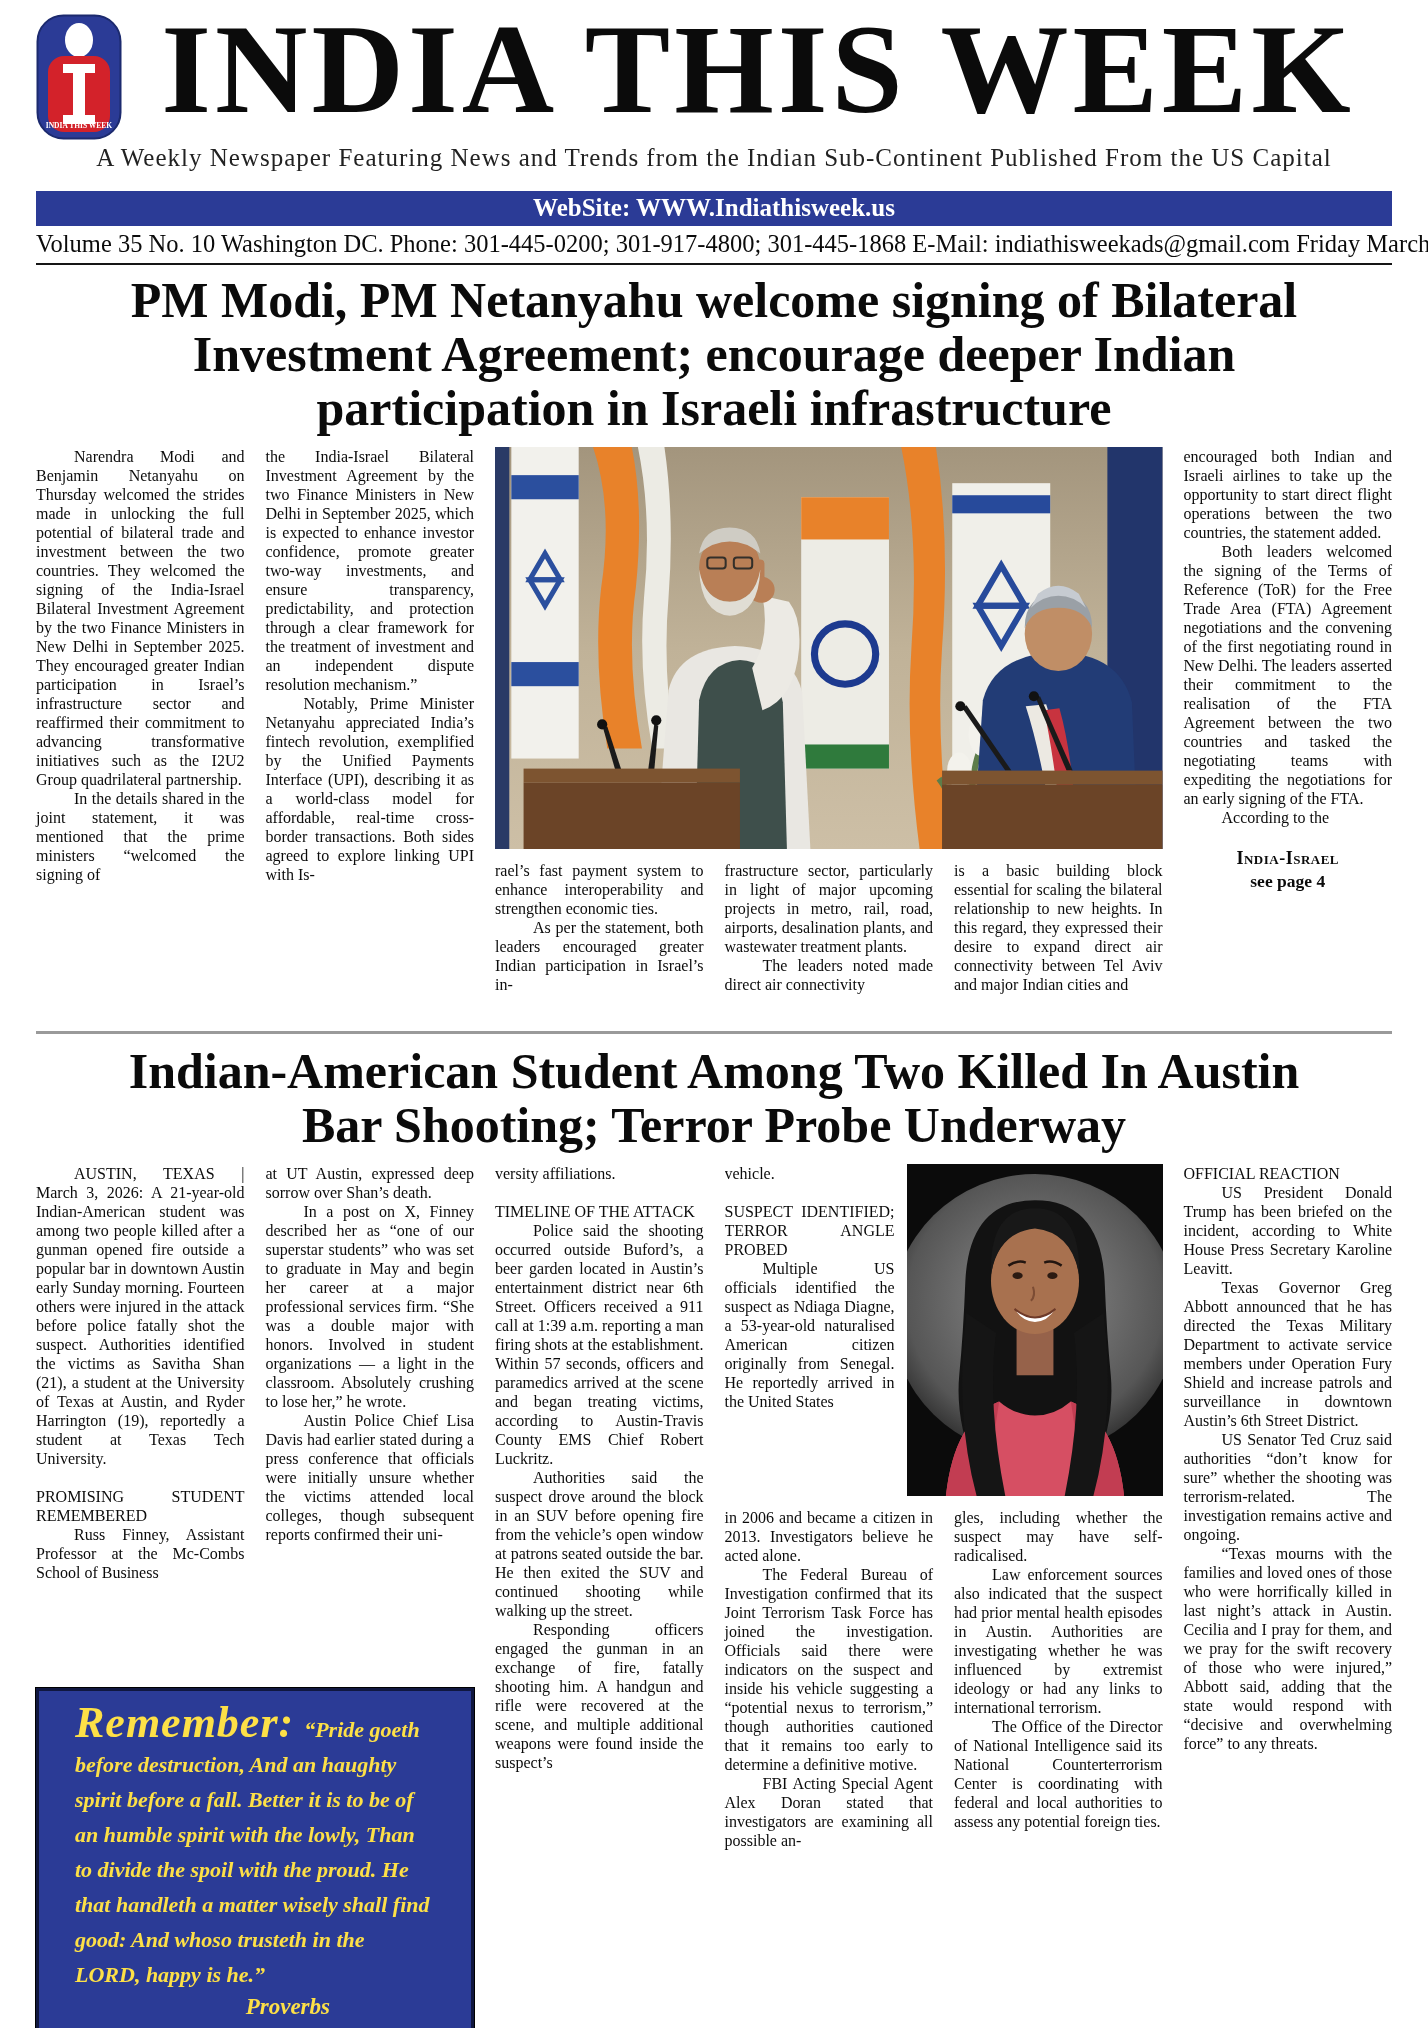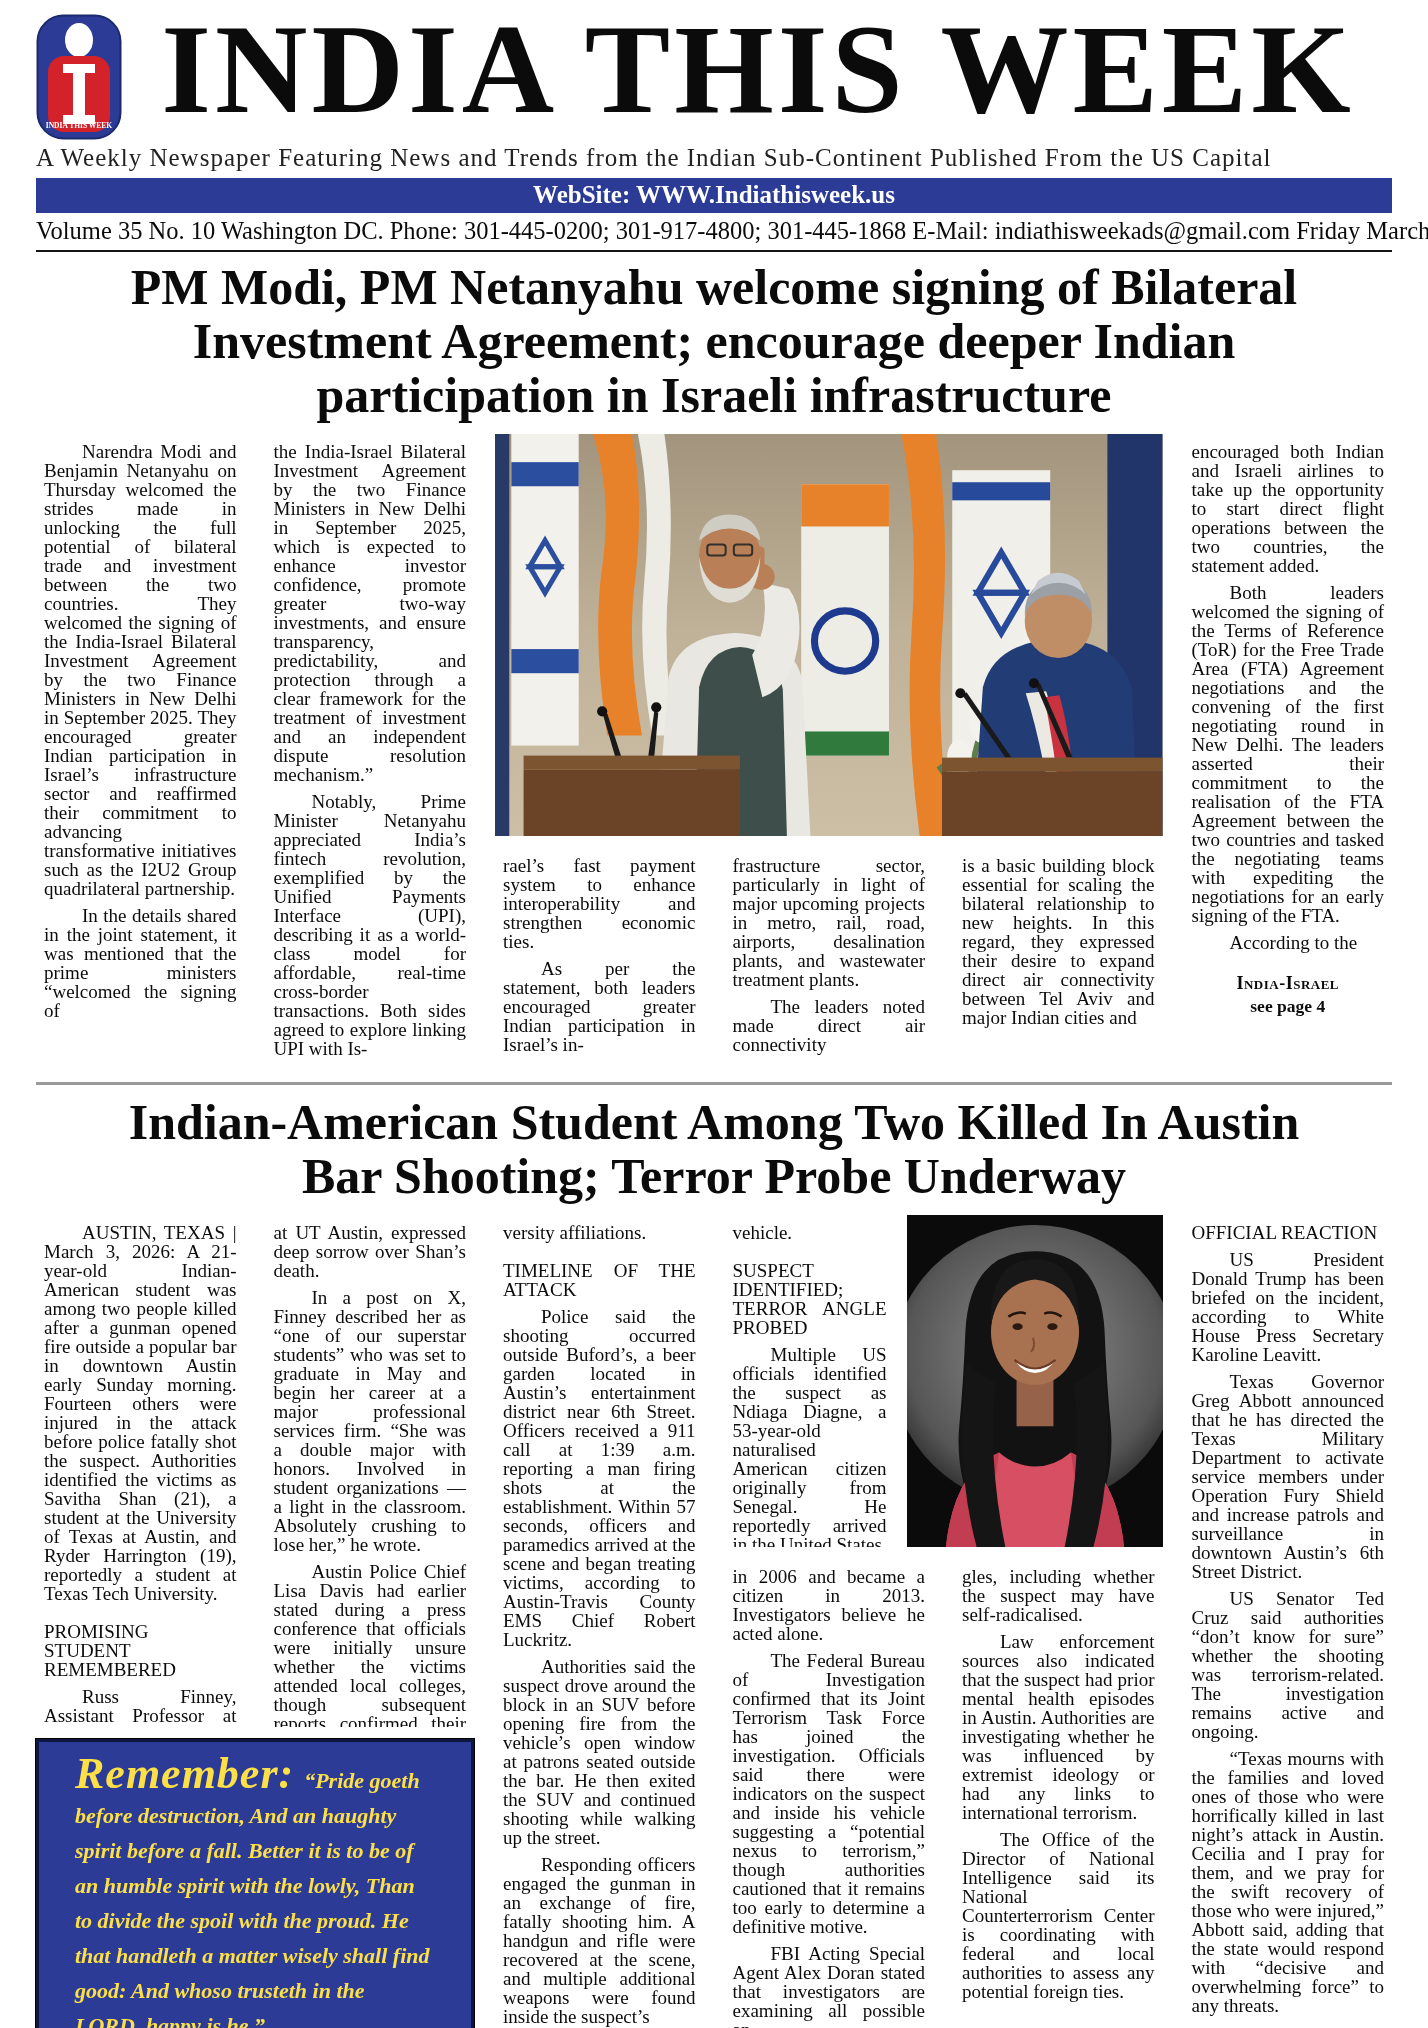--- a/index.html
+++ b/index.html
@@ -3,31 +3,31 @@
 <meta charset="utf-8">
 <style>
   html,body{margin:0;padding:0;background:#ffffff;}
   body{width:1428px;font-family:"Liberation Serif",serif;color:#0b0b0b;-webkit-font-smoothing:antialiased;}
   .page{width:1356px;padding:8px 36px 30px;position:relative;}
 
   
   .mast-row{display:flex;align-items:flex-start;}
   .logo-wrap{width:88px;flex:none;margin-top:6px;}
   .mast-title{flex:1;text-align:center;font-weight:bold;font-size:128px;line-height:1.02;letter-spacing:4px;white-space:nowrap;margin-top:-4px;}
-  .tagline{text-align:left;font-family:cursive;font-size:25px;letter-spacing:1px;margin:0 0 6px;color:#222;}
+  .tagline{text-align:center;font-family:cursive;font-size:25px;letter-spacing:1px;margin:0 0 19px;color:#222;}
   .webbar{background:#2b3b96;color:#fff;text-align:center;font-weight:bold;font-size:25px;padding:3px 0 4px;}
   .infoline{text-align:center;font-size:24.5px;padding:4px 0 5px;border-bottom:2px solid #151515;white-space:nowrap;}
 
   
   .headline1{margin:8px 0 12px;text-align:center;font-weight:bold;font-size:50px;line-height:1.08;}
   .headline2{margin:4px 0 12px;text-align:center;font-weight:bold;font-size:50px;line-height:1.08;}
   .rule{border:none;border-top:3px solid #9a9a9a;margin:16px 0 10px;}
 
   
-  p{margin:8px;text-align:justify;font-size:19px;line-height:19px;}
+  p{margin:0;text-align:justify;font-size:16px;line-height:19px;}
   p.ind{text-indent:38px;}
   p.gap{margin-top:19px;}
 
   
   .a1-body{display:grid;grid-template-columns:repeat(6,1fr);grid-template-rows:402px auto;column-gap:21px;row-gap:12px;min-height:568px;}
   .a1-c1{grid-column:1;grid-row:1/3;}
   .a1-c2{grid-column:2;grid-row:1/3;}
   .photo1{grid-column:3/6;grid-row:1;overflow:hidden;}
   .photo1 svg{display:block;width:100%;height:100%;}
   .a1-c3{grid-column:3;grid-row:2;}

